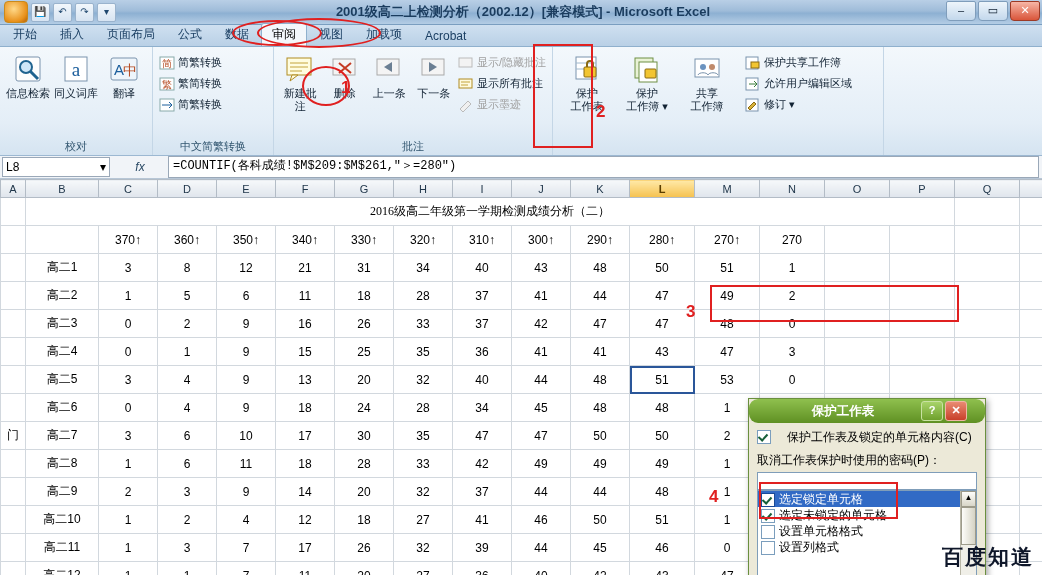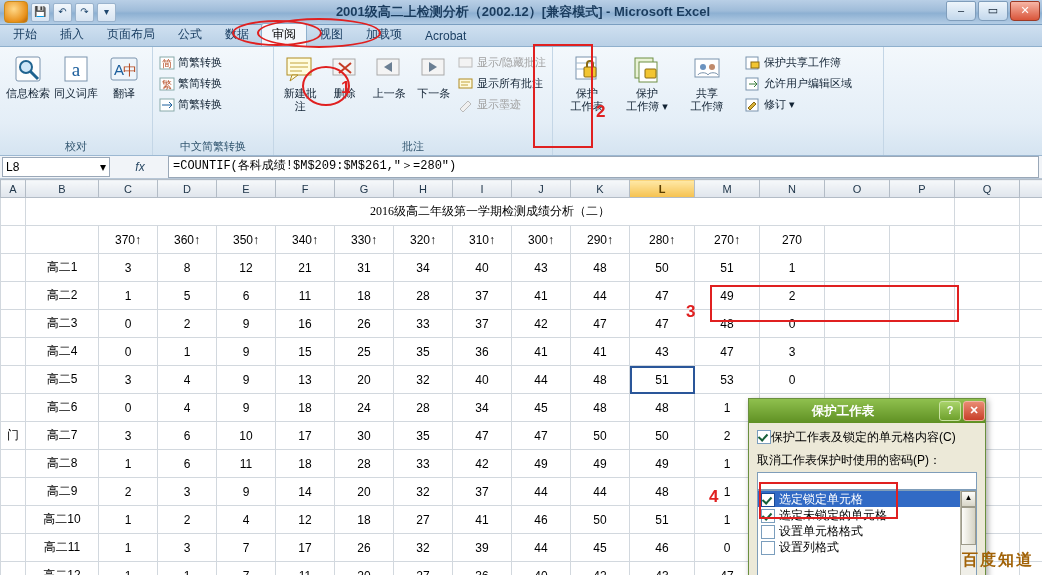--- a/index.html
+++ b/index.html
@@ -262,38 +262,39 @@
     box-shadow: 2px 2px 6px rgba(0,0,0,.35);
     font-size: 12px;
   }
   .dlg-title {
     height: 24px;
     background: linear-gradient(to bottom,#8fc04e,#5f9023);
     display: flex;
     align-items: center;
     color: #fff;
     font-weight: bold;
-    padding: 0 0;
+    padding: 0 18px;
     font-size: 12.5px;
+    border-radius: 9px;
   }
   .dlg-title .t { flex: 1; text-align: center; }
   .dlg-help, .dlg-close {
     width: 20px; height: 18px;
     border: 1px solid #c9e2a2;
     border-radius: 3px;
     background: linear-gradient(to bottom,#a8d36a,#6ea02c);
     color: #fff;
     font-size: 11px;
     text-align: center;
     line-height: 16px;
     margin-left: 2px;
   }
   .dlg-close { background: linear-gradient(to bottom,#e98b72,#c8402a); border-color:#f0b5a5;}
   .dlg-body { padding: 6px 8px 8px 8px; }
-  .chkrow { display: flex; align-items: flex-start; gap: 0; margin-bottom: 6px; }
+  .chkrow { display: flex; align-items: flex-start; gap: 16px; margin-bottom: 6px; }
   .chk {
     width: 12px; height: 12px;
     border: 1px solid #7b9ebd;
     background: #fff;
     flex: 0 0 12px;
     position: relative;
     margin-top: 1px;
   }
   .chk.on::after {
     content: "";
@@ -367,23 +368,23 @@
   .num {
     color: #e02020;
     font-weight: bold;
     font-size: 17px;
     font-family: "Liberation Sans", sans-serif;
   }
   .watermark {
     position: absolute;
     right: 8px;
     bottom: 4px;
-    font-size: 16px;
+    font-size: 21px;
     font-weight: bold;
-    color: #a16207;
+    color: #0f172a;
     letter-spacing: 2px;
   }
 </style>
 </head>
 <body>
 
 <div class="titlebar">
   <div class="qat">
     <div class="office-orb"></div>
     <div class="qat-btn">💾</div>

